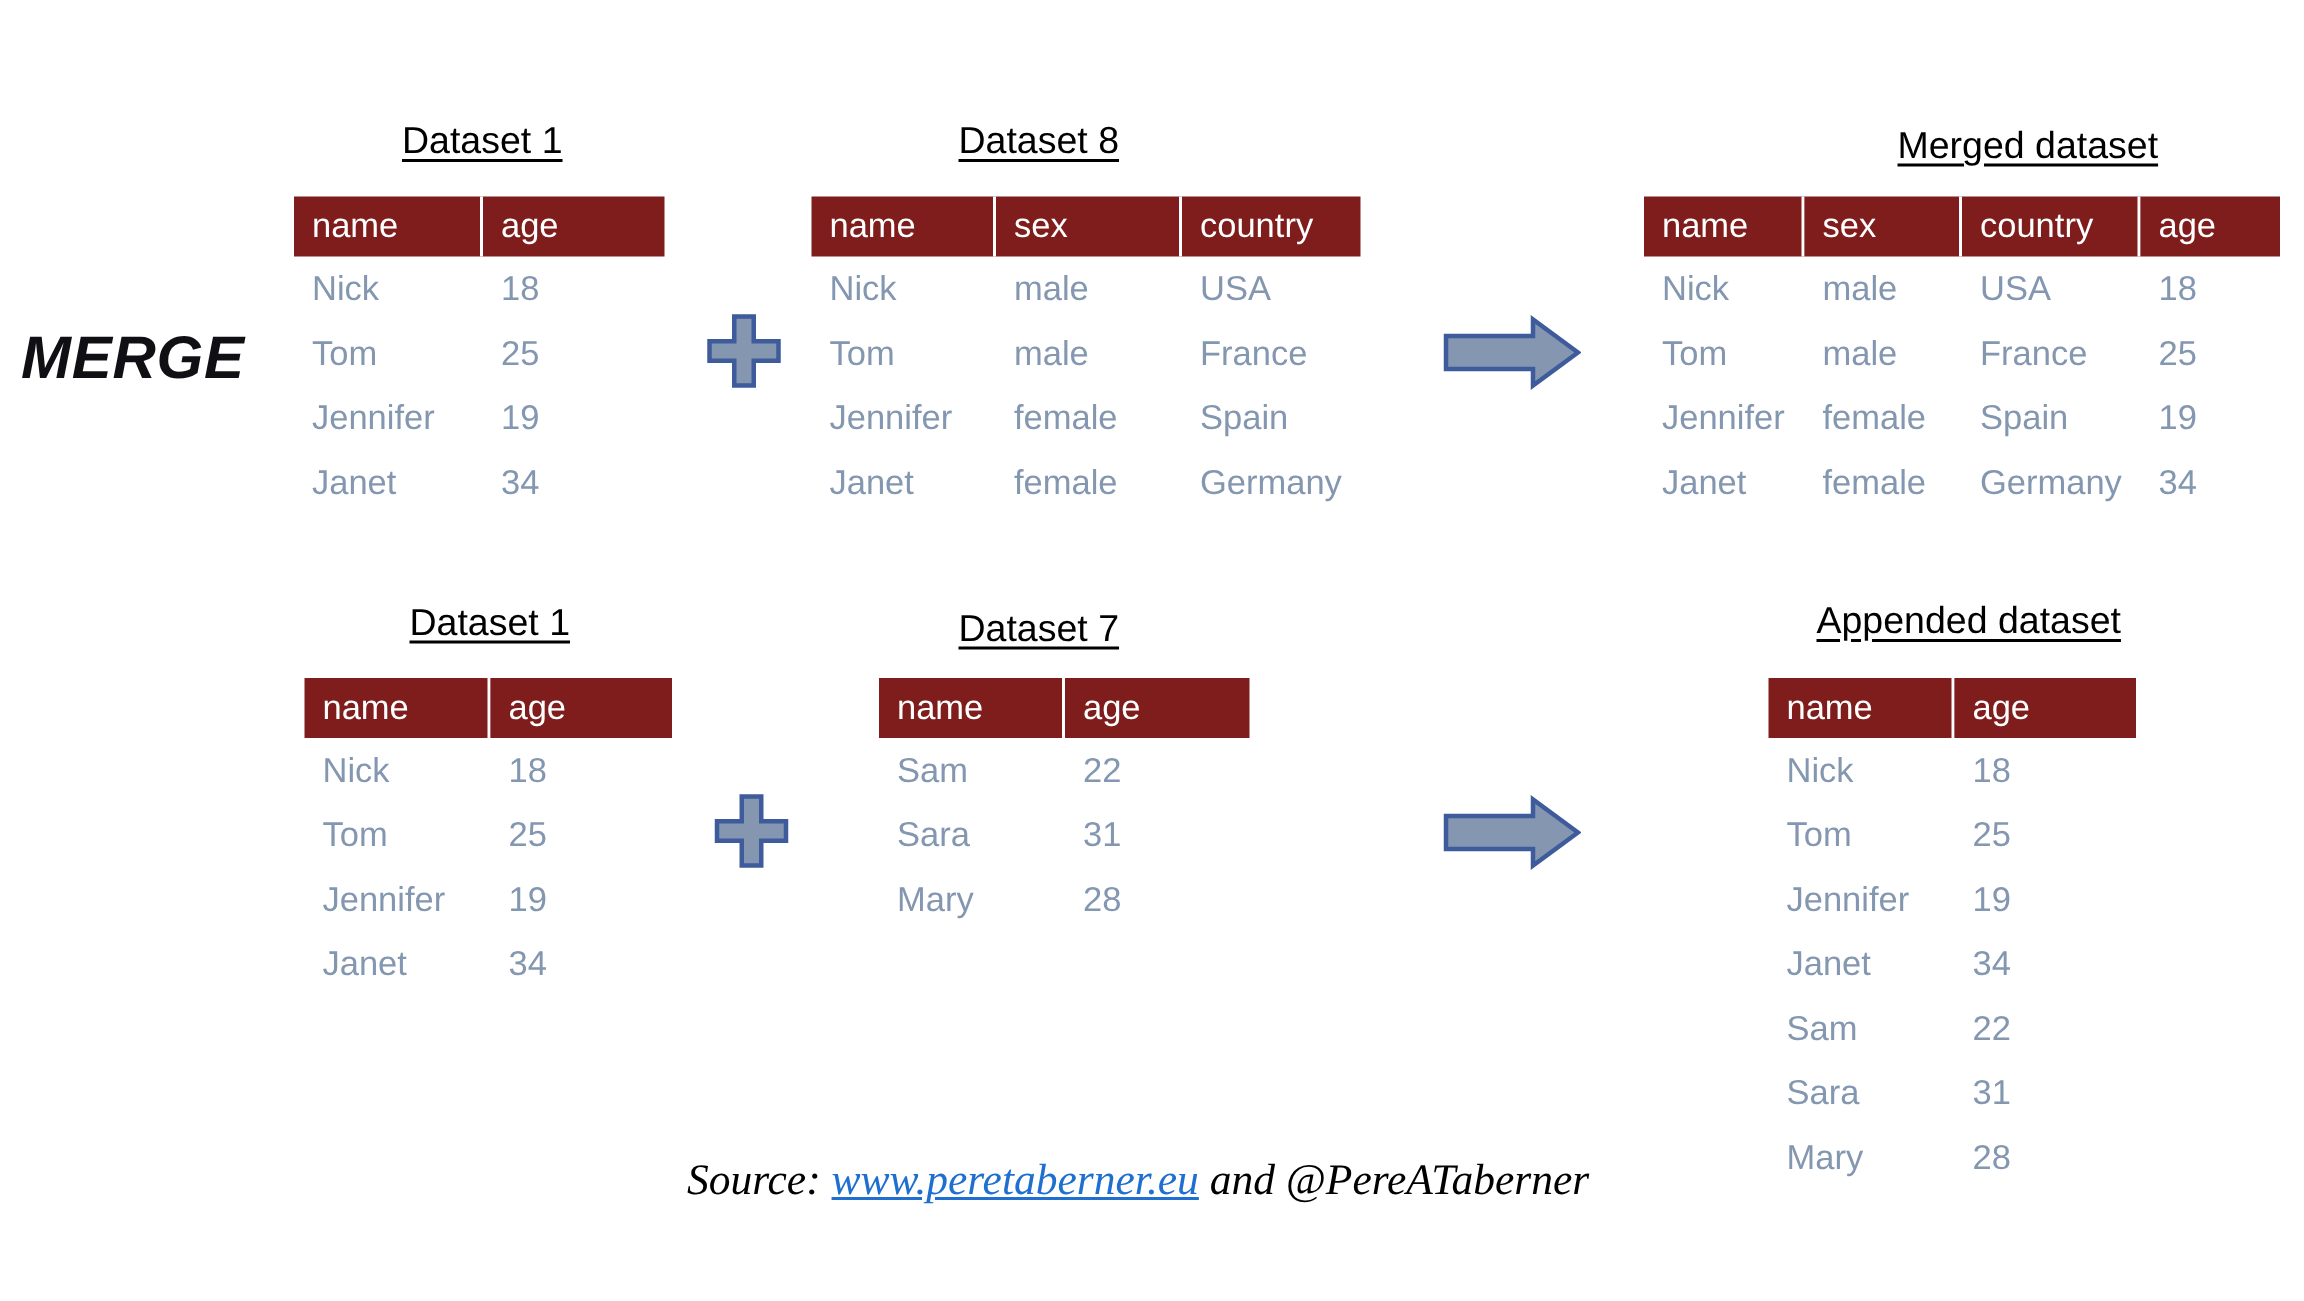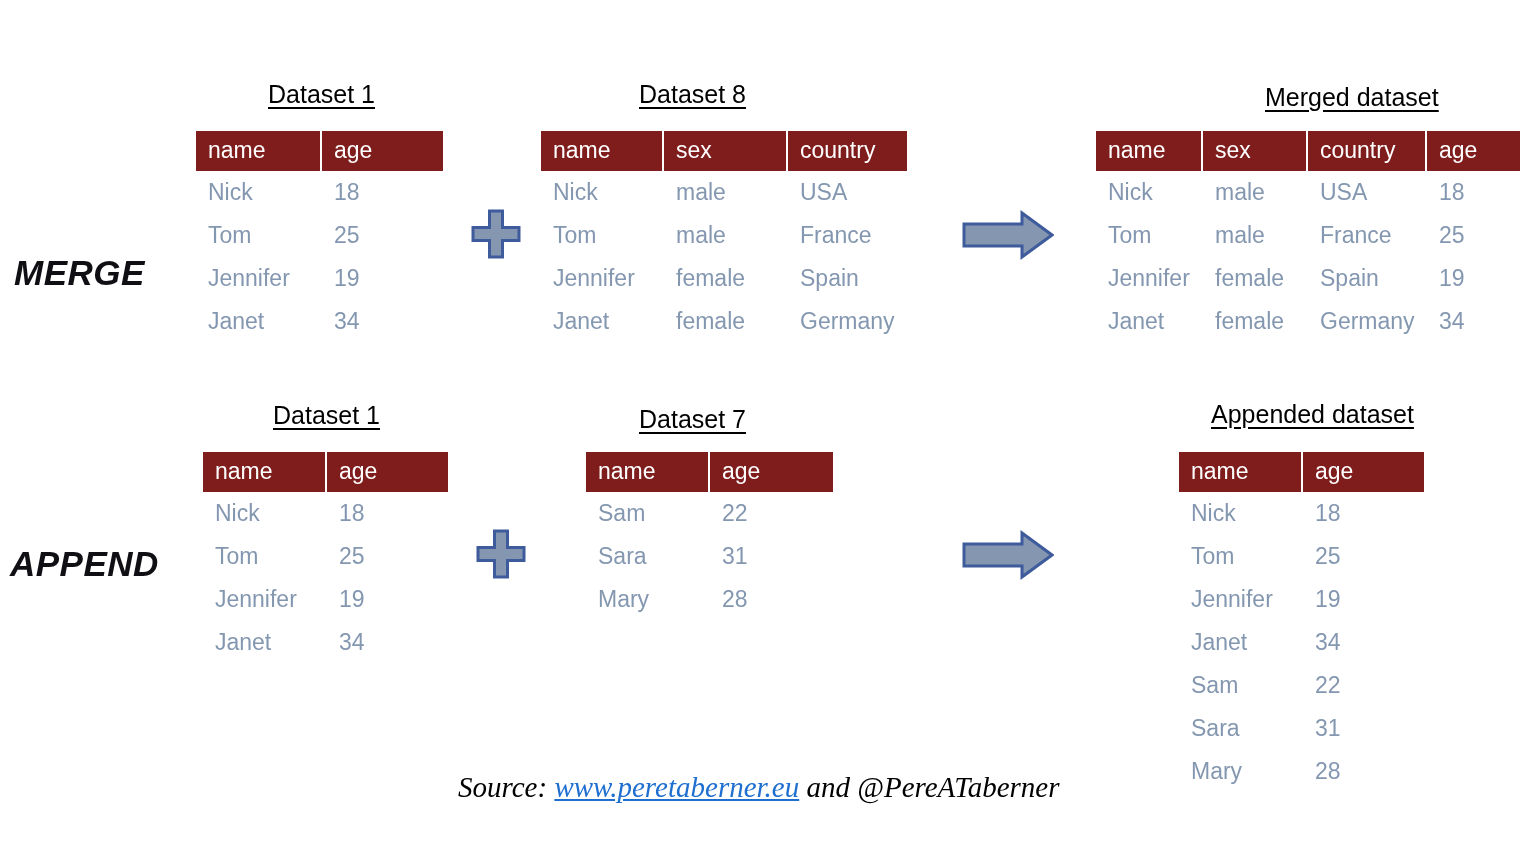--- a/index.html
+++ b/index.html
@@ -19,25 +19,24 @@
     background: #ffffff;
     overflow: hidden;
   }
 
   
   .op-label {
     position: absolute;
     font-family: "Liberation Sans", sans-serif;
     font-style: italic;
     font-weight: bold;
-    font-size: 35px;
+    font-size: 40px;
     letter-spacing: 0.5px;
     color: #0f0f14;
     white-space: nowrap;
-    margin-top: 36px;
   }
 
   
   .caption {
     position: absolute;
     font-family: "Liberation Sans", sans-serif;
     font-size: 25px;
     color: #000000;
     white-space: nowrap;
     text-decoration: underline;
@@ -235,21 +234,20 @@
         </tr>
         <tr>
           <td>Janet</td>
           <td>female</td>
           <td>Germany</td>
           <td>34</td>
         </tr>
       </tbody>
     </table>
 
-  <div class="op-label" style="left:10px; top:508px;">APPEND</div>
 
   <div class="caption" style="left:273px; top:401px;">Dataset 1</div>
   <table class="tbl" style="left:203px; top:452px; width:245px;">
   <colgroup>
         <col style="width: 124px;">
         <col style="width: 121px;">
       </colgroup>
       <thead>
         <tr class="hdr-row">
           <th>name</th>

